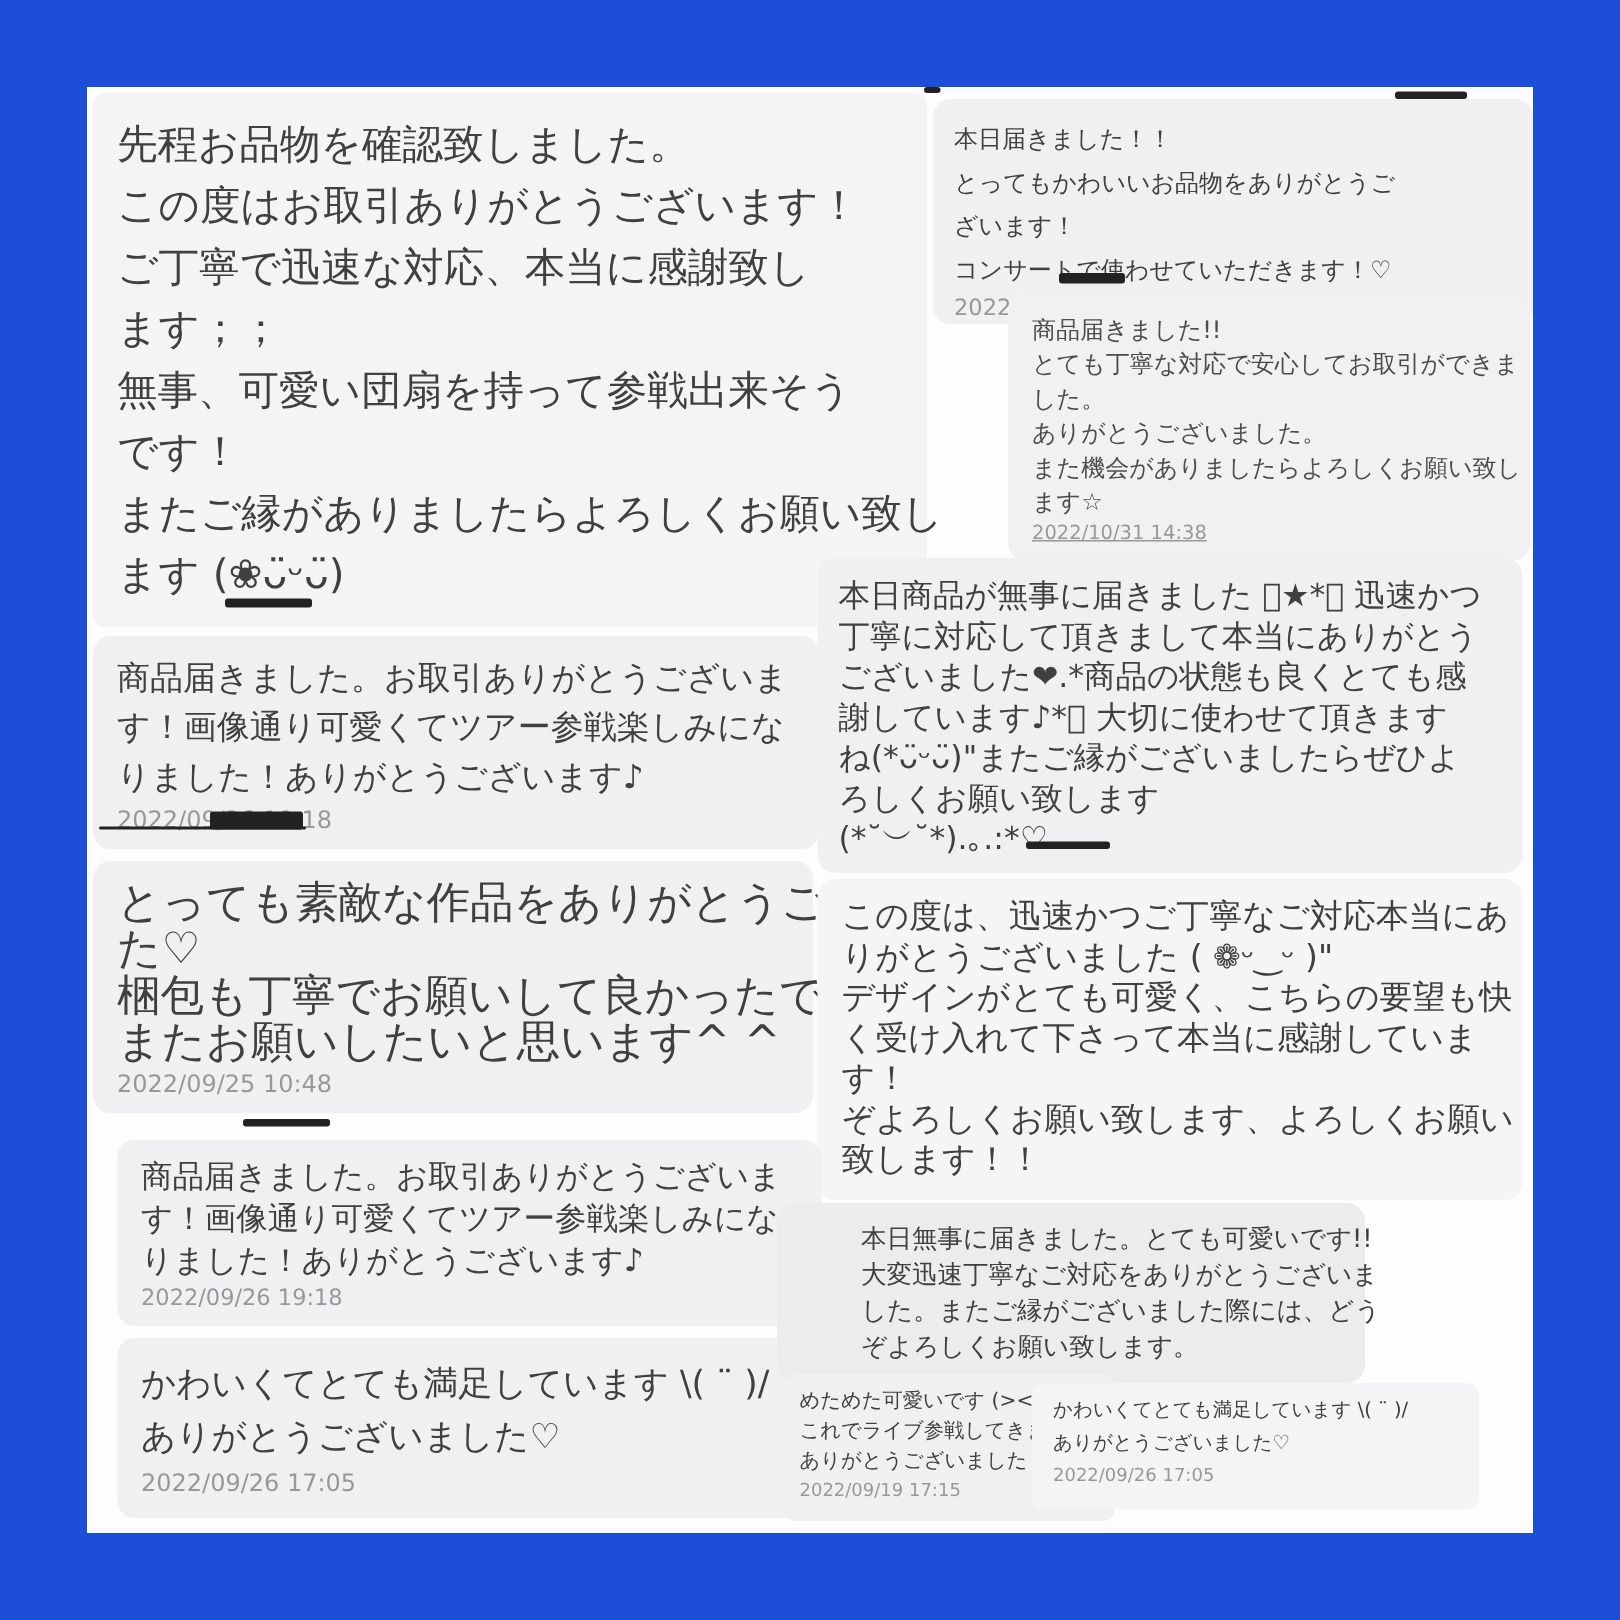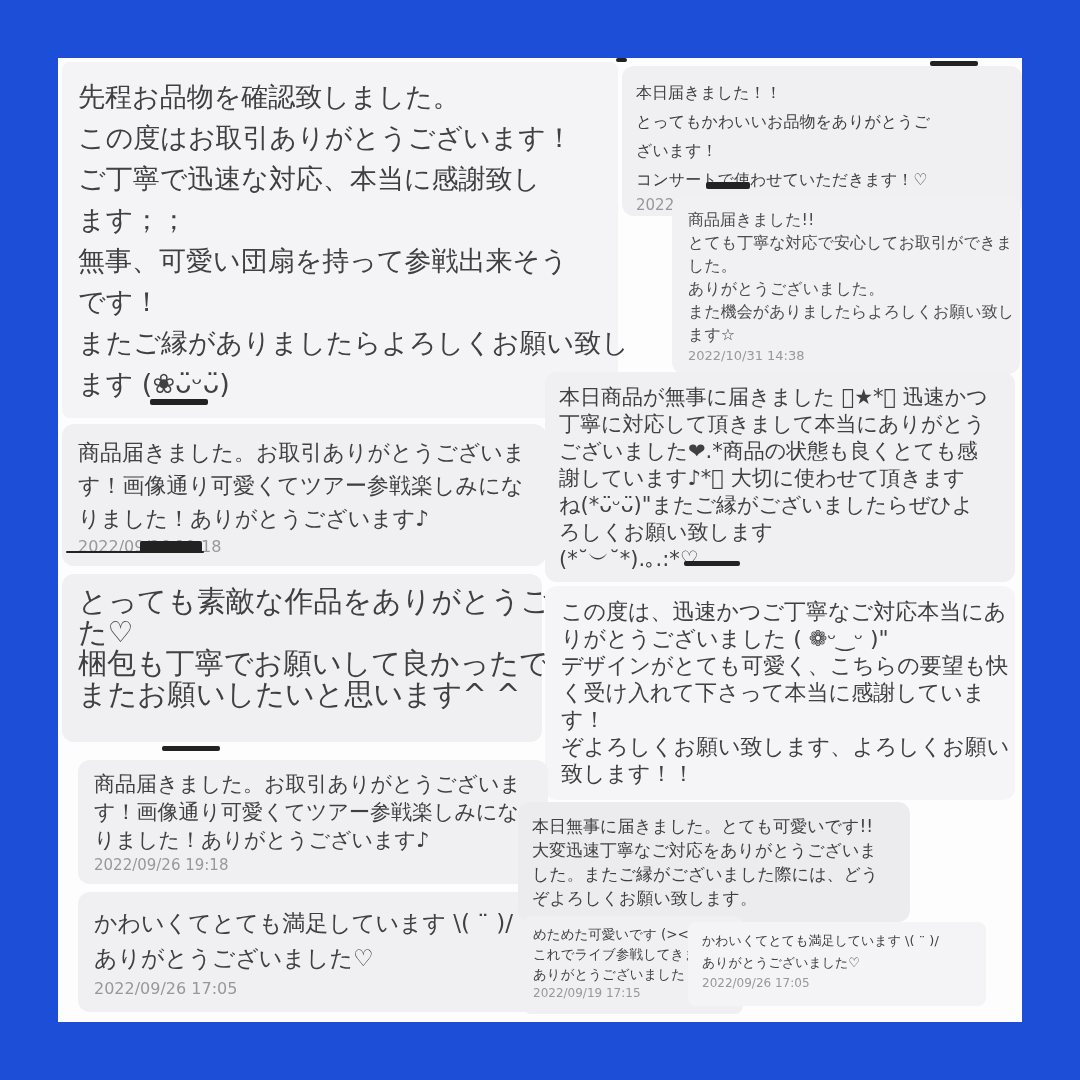--- a/index.html
+++ b/index.html
@@ -23,21 +23,21 @@
   
   .b1{left:62px;top:62px;width:556px;height:356px;padding:14px 16px;background:#f4f4f6;border-radius:8px;}
   .b1 .msg{font-size:27px;line-height:41px;}
   
   .b2{left:622px;top:66px;width:400px;height:150px;padding:12px 14px;}
   .b2 .msg{font-size:16px;line-height:29px;}
   .b2 .ts{font-size:15px;margin-top:2px;}
   
   .b3{left:672px;top:196px;width:348px;height:178px;padding:12px 16px;background:#f1f1f3;color:#4c4c4e;}
   .b3 .msg{font-size:16px;line-height:23px;}
-  .b3 .ts{font-size:13px;margin-top:2px;}
+  .b3 .ts{font-size:13px;margin-top:2px;text-decoration:underline;}
   
   .b4{left:62px;top:424px;width:484px;height:142px;padding:12px 16px;}
   .b4 .msg{font-size:22px;line-height:33px;}
   .b4 .ts{font-size:16px;margin-top:2px;}
   
   .b5{left:545px;top:372px;width:470px;height:210px;padding:12px 14px;}
   .b5 .msg{font-size:21px;line-height:27px;}
   
   .b6{left:62px;top:574px;width:480px;height:168px;padding:12px 16px;}
   .b6 .msg{font-size:29px;line-height:31px;}
@@ -48,21 +48,21 @@
   
   .b8{left:78px;top:760px;width:470px;height:124px;padding:10px 16px;}
   .b8 .msg{font-size:21px;line-height:28px;}
   .b8 .ts{font-size:15px;margin-top:2px;}
   
   .b9{left:78px;top:892px;width:466px;height:120px;padding:14px 16px;}
   .b9 .msg{font-size:23px;line-height:35px;}
   .b9 .ts{font-size:16px;margin-top:3px;}
   
   .b10{left:518px;top:802px;width:392px;height:120px;padding:12px 14px;background:#ececee;}
-  .b10 .msg{font-size:17px;line-height:24px;}
+  .b10 .msg{font-size:17px;line-height:24px;margin-left:42px;}
   
   .b11{left:523px;top:916px;width:220px;height:98px;padding:8px 10px;border-radius:8px;}
   .b11 .msg{font-size:13.5px;line-height:20px;}
   .b11 .ts{font-size:12px;margin-top:2px;}
   
   .b12{left:688px;top:922px;width:298px;height:84px;padding:8px 14px;border-radius:8px;background:#f4f4f6;}
   .b12 .msg{font-size:13px;line-height:22px;}
   .b12 .ts{font-size:12px;margin-top:2px;}
 
   
@@ -125,20 +125,21 @@
 ね(*ᴗ̈ᵕᴗ̈)"またご縁がございましたらぜひよ
 ろしくお願い致します
 (*˘︶˘*).｡.:*♡</div>
   </div>
 
   <div class="bubble b6">
     <div class="msg">とっても素敵な作品をありがとうございまし
 た♡
 梱包も丁寧でお願いして良かったです♩
 またお願いしたいと思います^ ^</div>
+    <div class="ts">2022/09/25 10:48</div>
   </div>
 
   <div class="bubble b7">
     <div class="msg">この度は、迅速かつご丁寧なご対応本当にあ
 りがとうございました ( ❁ᵕ‿ᵕ )"
 デザインがとても可愛く、こちらの要望も快
 く受け入れて下さって本当に感謝していま
 す！
 ぞよろしくお願い致します、よろしくお願い
 致します！！</div>

